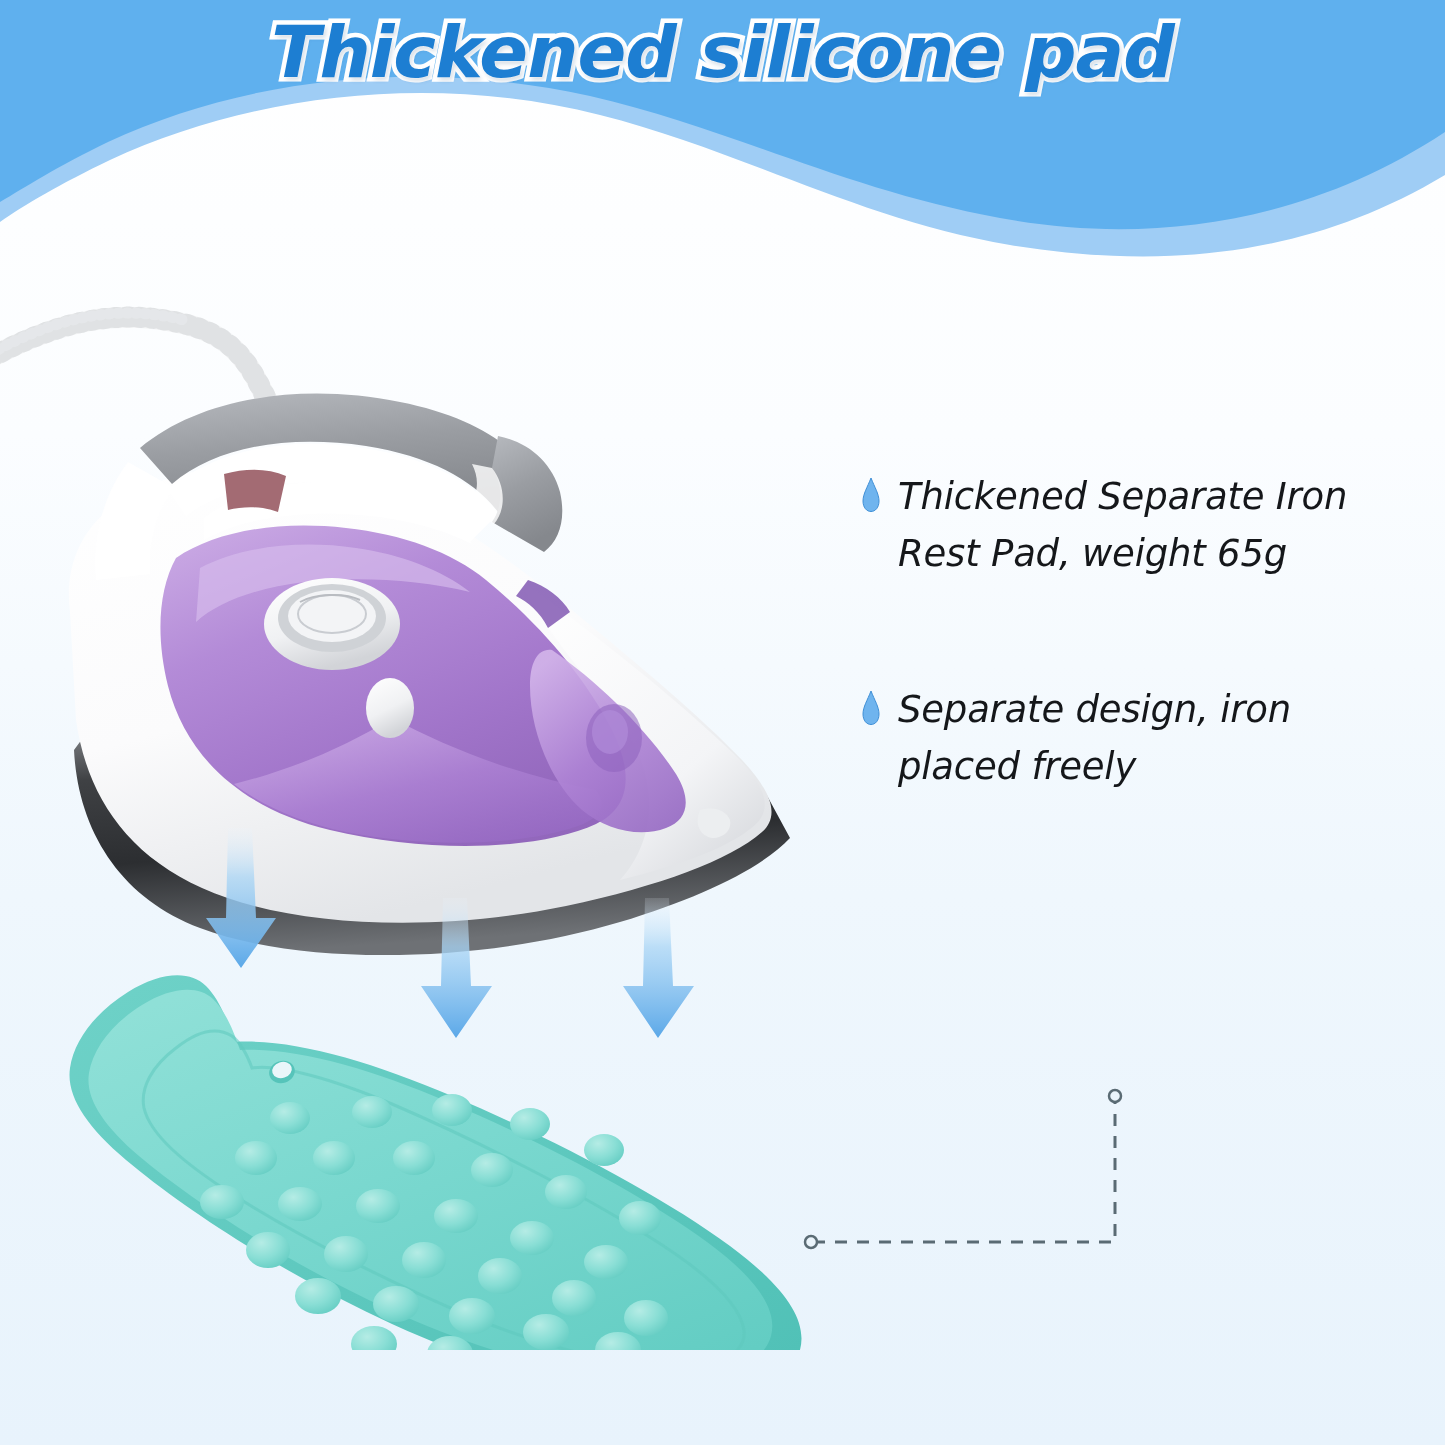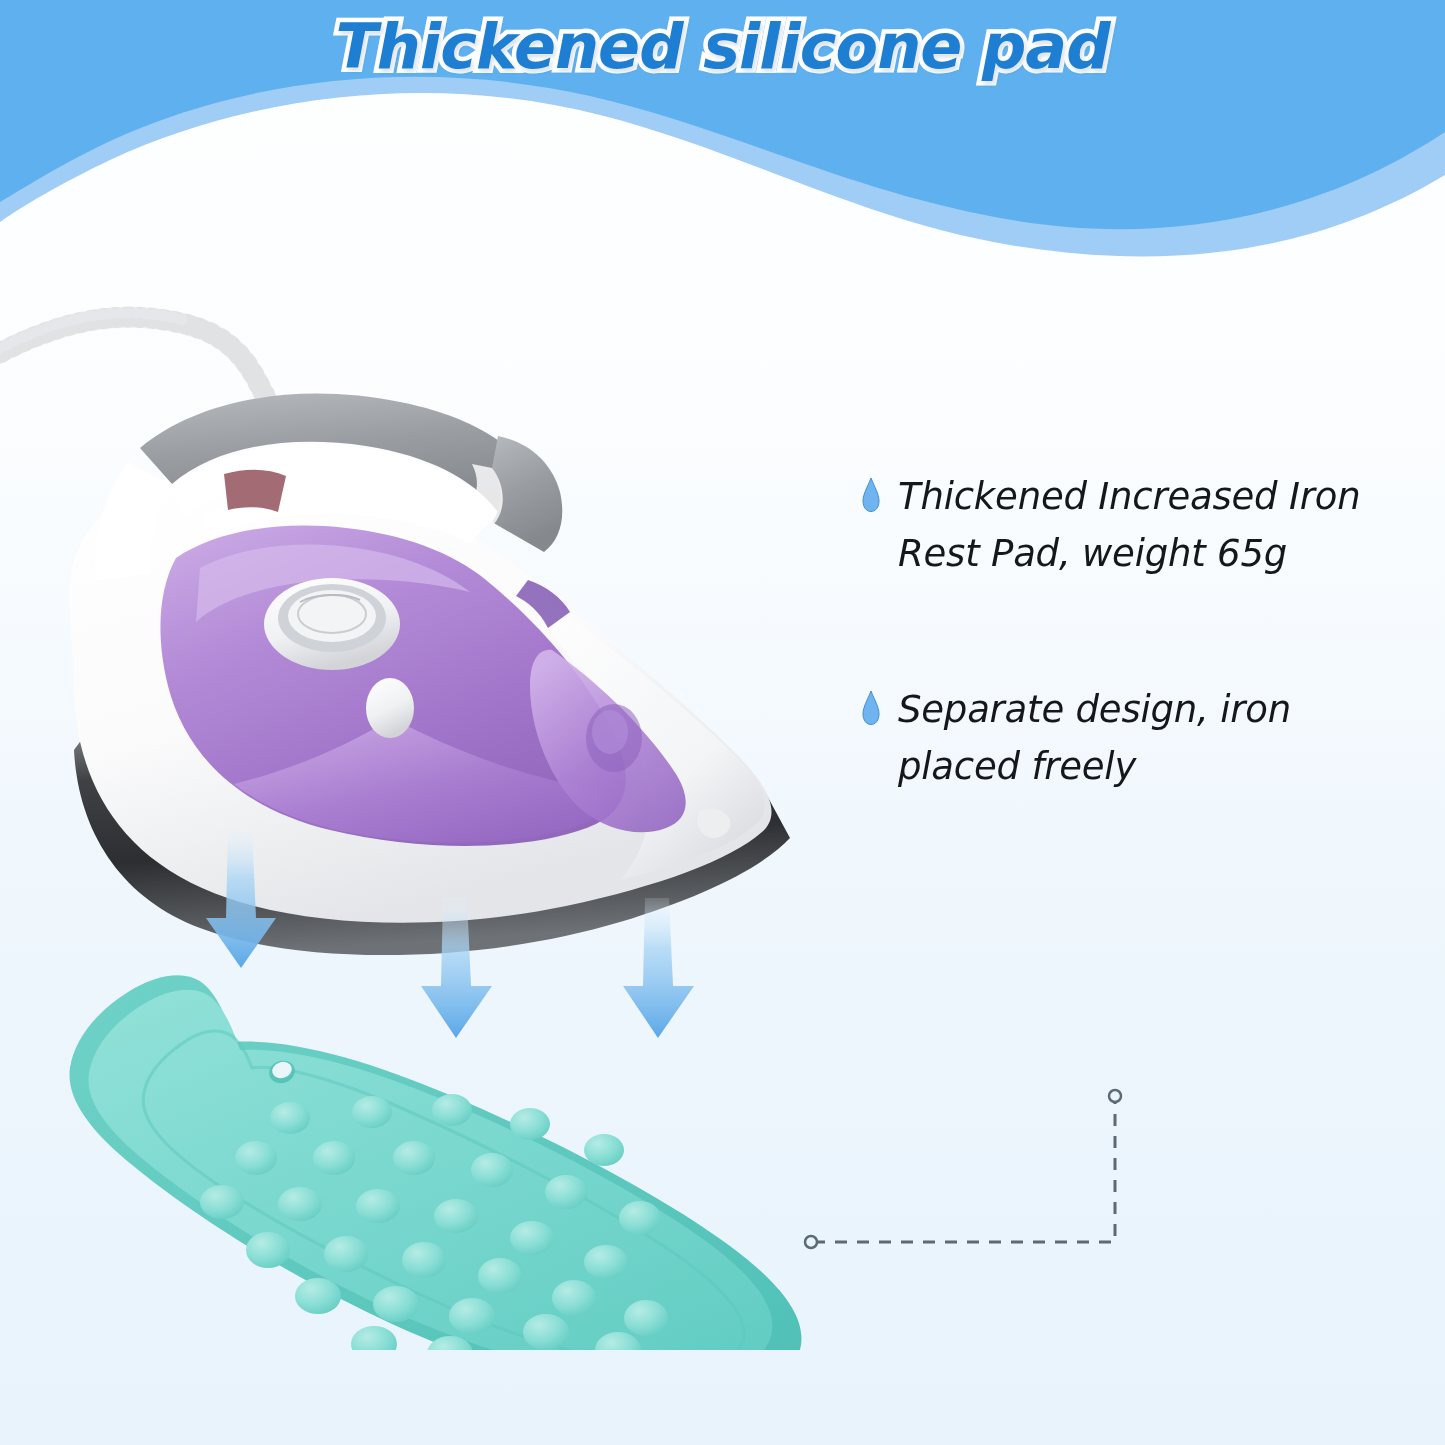--- a/index.html
+++ b/index.html
@@ -28,21 +28,21 @@
 
   .banner-title {
     position: absolute;
     left: 0;
     top: 10px;
     width: 1445px;
     text-align: center;
     font-family: "DejaVu Sans", sans-serif;
     font-style: italic;
     font-weight: bold;
-    font-size: 62px;
+    font-size: 72px;
     letter-spacing: -1px;
     color: #1d7ed2;
     -webkit-text-stroke: 9px #ffffff;
     paint-order: stroke fill;
     text-shadow:
       0 0 2px #ffffff,
       2px 3px 4px rgba(20,70,120,0.18);
     white-space: nowrap;
   }
 
@@ -388,21 +388,21 @@
     </svg>
   </div>
 
   <div class="features">
 
     <div class="feature-row">
       <svg class="bullet-icon" viewBox="0 0 18 34">
         <path d="M9,0 C12.5,9 17,16 17,23 C17,29.5 13.4,33.5 9,33.5
                  C4.6,33.5 1,29.5 1,23 C1,16 5.5,9 9,0 Z" fill="#6fb4ee" stroke="#3f8fd6" stroke-width="1"></path>
       </svg>
-      <div class="feature-text">Thickened Increased Iron Rest Pad, weight 65g</div>
+      <div class="feature-text">Thickened Separate Iron Rest Pad, weight 65g</div>
     </div>
 
 
     <div class="feature-row">
       <svg class="bullet-icon" viewBox="0 0 18 34">
         <path d="M9,0 C12.5,9 17,16 17,23 C17,29.5 13.4,33.5 9,33.5
                  C4.6,33.5 1,29.5 1,23 C1,16 5.5,9 9,0 Z" fill="#6fb4ee" stroke="#3f8fd6" stroke-width="1"></path>
       </svg>
       <div class="feature-text">Separate design, iron placed freely</div>
     </div>

